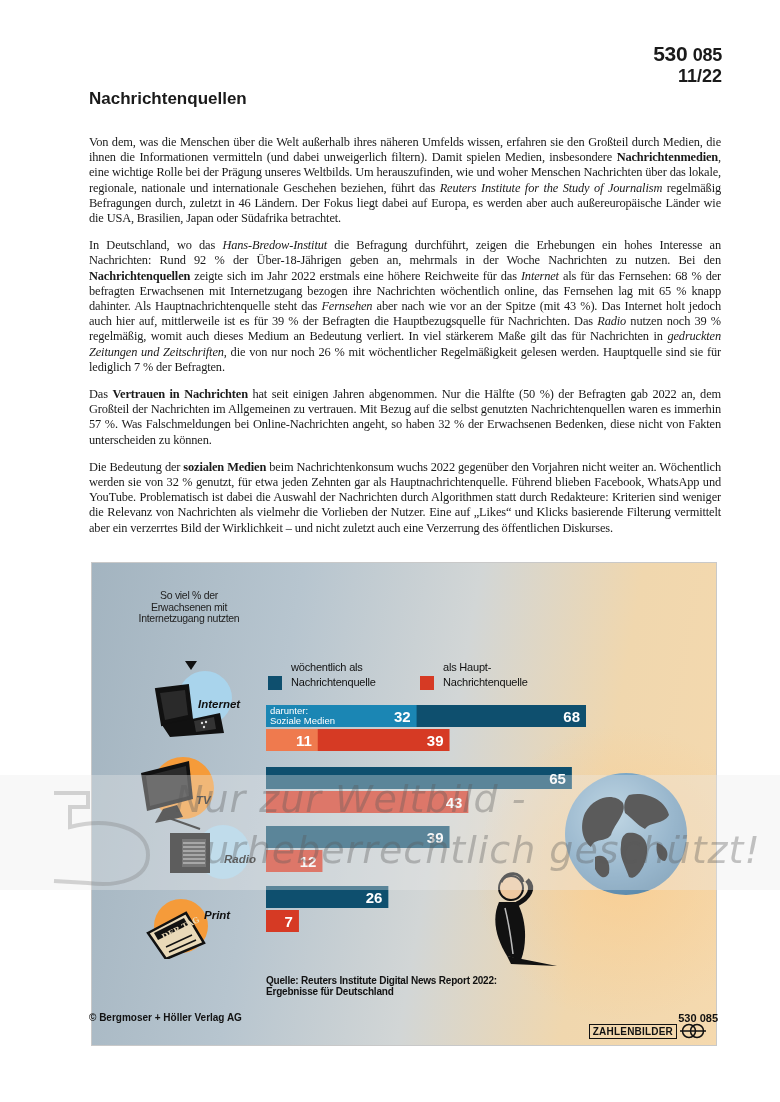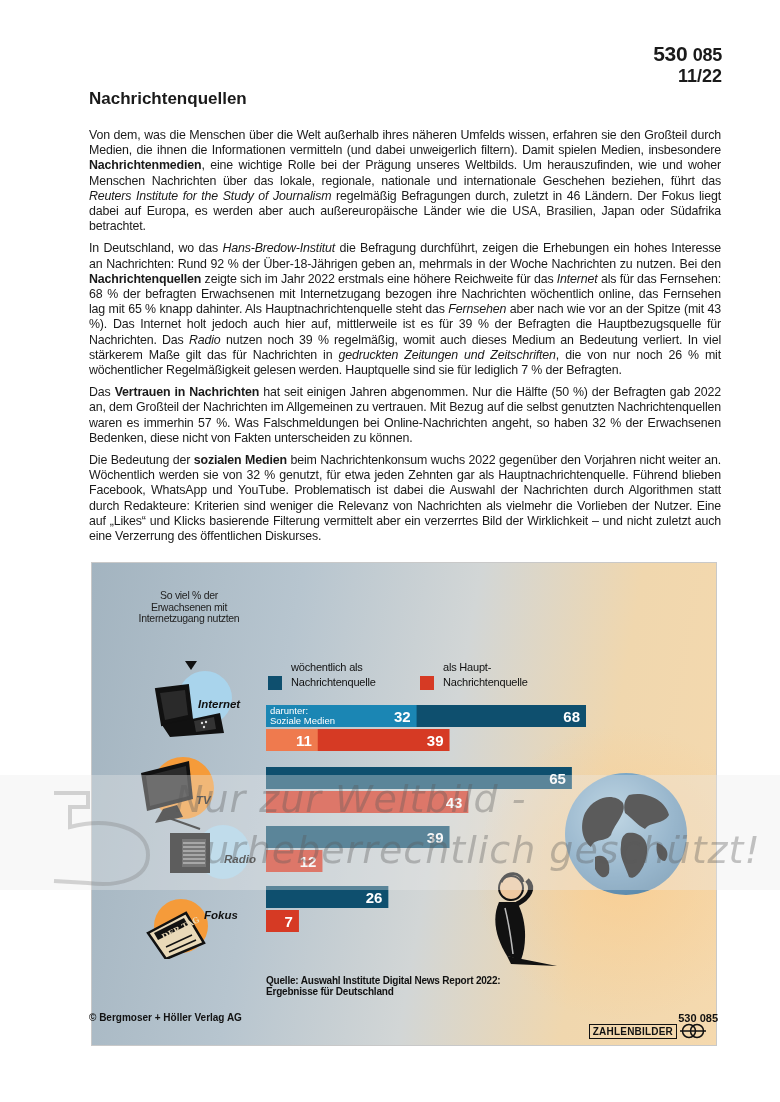--- a/index.html
+++ b/index.html
@@ -5,21 +5,21 @@
   html, body { margin: 0; padding: 0; }
   body { width: 780px; height: 1102px; background: #ffffff; position: relative; overflow: hidden;
          font-family: "Liberation Sans", sans-serif; color: #1a1a1a; }
   .docnum { position: absolute; right: 58px; top: 42px; text-align: right; font-weight: bold; }
   .docnum .n1 { font-size: 21px; letter-spacing: -0.3px; }
   .docnum .n1 .small { font-size: 18px; }
   .docnum .n2 { font-size: 18px; margin-top: 0px; }
   h1.title { position: absolute; left: 89px; top: 89px; margin: 0; font-size: 17px; font-weight: bold; }
   .text { position: absolute; left: 89px; top: 123px; width: 632px; font-size: 12.4px; line-height: 15.2px;
           text-align: justify; letter-spacing: -0.15px; }
-  .text p { margin: 5px 0 7px 0; }
+  .text p { margin: 12px 0 7px 0; font-family: Liberation Serif, serif; }
   .text b { font-weight: bold; }
   .text i { font-style: italic; }
 
   .panel { position: absolute; left: 91px; top: 562px; width: 626px; height: 484px; overflow: hidden;
            background: linear-gradient(100deg, #a3b4c0 0%, #b7c5cf 30%, #d2d6d6 55%, #f0d7ae 78%, #f5d9ae 100%);
            border: 1px solid #c9c9c9; box-sizing: border-box; }
   .panel-glow { position: absolute; left: 380px; top: 160px; width: 300px; height: 300px; border-radius: 50%;
                 background: radial-gradient(circle, rgba(251,204,140,0.75) 0%, rgba(251,204,140,0) 70%); }
   .intro { position: absolute; left: 38px; top: 27px; width: 118px; text-align: center; font-size: 10.5px;
            line-height: 11.5px; color: #222; letter-spacing: -0.3px; }
@@ -133,21 +133,21 @@
   <div class="cat-icon" id="ci3" style="left: 62px; top: 336px; background: rgb(245, 155, 58);"></div>
   <svg class="icon-svg" style="left:54px; top:344px;" width="60" height="52" viewBox="0 0 60 52">
     <path d="M2 26 L40 6 L58 36 L20 52 Z" fill="#e9d9b8" stroke="#111" stroke-width="2.5"></path>
     <path d="M8 26 L38 11 L42 18 L12 33 Z" fill="#111"></path>
     <text x="14" y="30" transform="rotate(-27 22 24)" font-family="DejaVu Serif, serif" font-weight="bold" font-size="8" fill="#e9d9b8">DER TAG</text>
     <g stroke="#111" stroke-width="1.5">
         <line x1="20" y1="40" x2="46" y2="28"></line>
         <line x1="23" y1="45" x2="50" y2="33"></line>
       </g>
   </svg>
-  <div class="cat-label" style="left:112px; top:346px;">Fokus</div>
+  <div class="cat-label" style="left:112px; top:346px;">Print</div>
 
   <div class="globe">
     <svg width="122" height="122" viewBox="0 0 122 122">
       <path d="M20 40 C30 22 50 20 58 30 C62 40 50 50 46 62 C40 70 30 64 26 74 C18 68 14 54 20 40 Z" fill="#0f0f0f"></path>
       <path d="M64 22 C80 18 100 26 104 42 C98 52 86 48 80 56 C72 52 66 44 60 40 C58 32 60 26 64 22 Z" fill="#0f0f0f"></path>
       <path d="M62 60 C74 58 84 66 82 80 C80 96 70 108 64 104 C60 92 54 84 56 72 C56 66 58 62 62 60 Z" fill="#0f0f0f"></path>
       <path d="M30 84 C38 80 46 86 44 100 C40 108 34 104 30 96 Z" fill="#0f0f0f"></path>
       <path d="M92 70 C100 72 106 80 100 88 C94 88 90 80 92 70 Z" fill="#0f0f0f"></path>
     </svg>
   </div>
@@ -179,21 +179,21 @@
       <text x="200.94117647058823" y="363.5" class="bar-label" text-anchor="end">7</text>
       <rect x="174" y="142" width="150.58823529411765" height="22" fill="#1b86b4"></rect>
       <text x="318.5882352941177" y="158.5" class="bar-label" text-anchor="end">32</text>
       <rect x="174" y="166" width="51.76470588235294" height="22" fill="#ef7a4e"></rect>
       <text x="219.76470588235293" y="182.5" class="bar-label" text-anchor="end">11</text>
       <text x="178" y="151" class="sub-label" text-anchor="start">darunter:</text>
       <text x="178" y="161" class="sub-label" text-anchor="start">Soziale Medien</text>
     </svg>
 
   <div class="source">
-    <div>Quelle: Auswahl Institute Digital News Report 2022:</div>
+    <div>Quelle: Reuters Institute Digital News Report 2022:</div>
     <div>Ergebnisse für Deutschland</div>
   </div>
   <div class="brand">
     <span class="brand-box">ZAHLENBILDER</span>
     <svg class="brand-logo" width="26" height="16" viewBox="0 0 26 16">
       <circle cx="9" cy="8" r="6.5" fill="none" stroke="#111" stroke-width="1.5"></circle>
       <circle cx="17" cy="8" r="6.5" fill="none" stroke="#111" stroke-width="1.5"></circle>
       <line x1="0" y1="8" x2="26" y2="8" stroke="#111" stroke-width="1.5"></line>
     </svg>
   </div>

